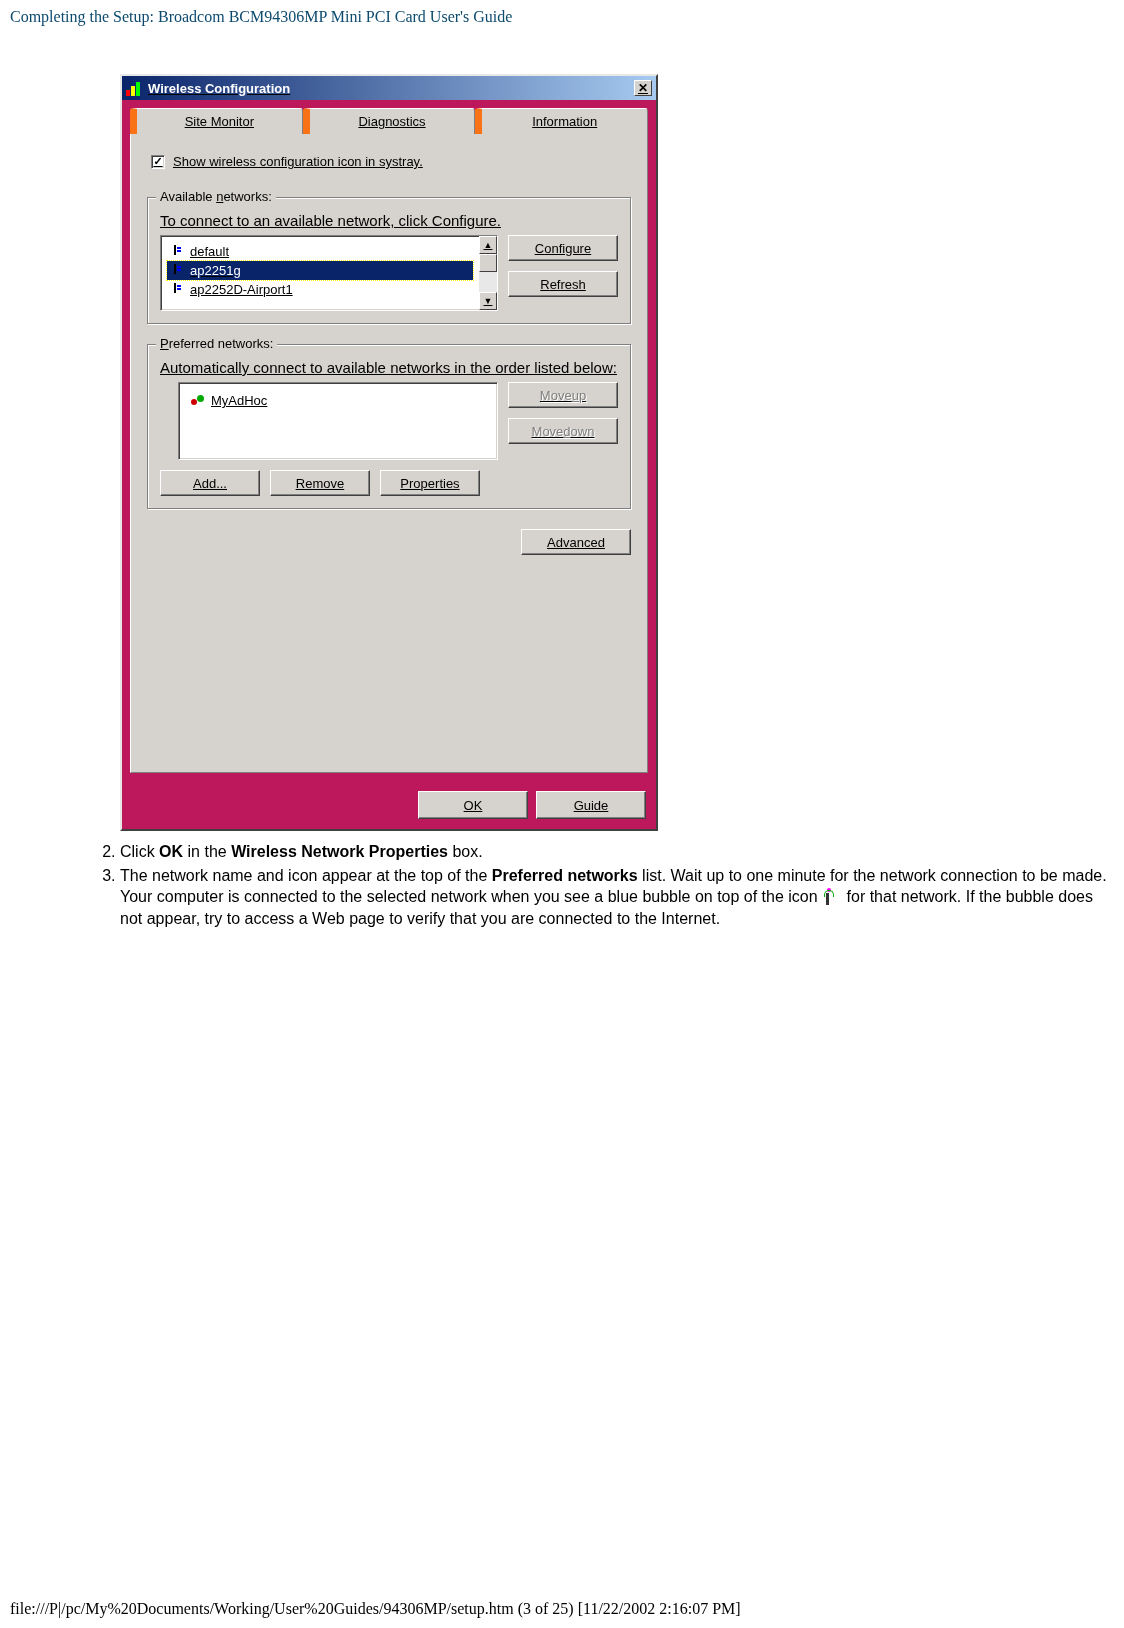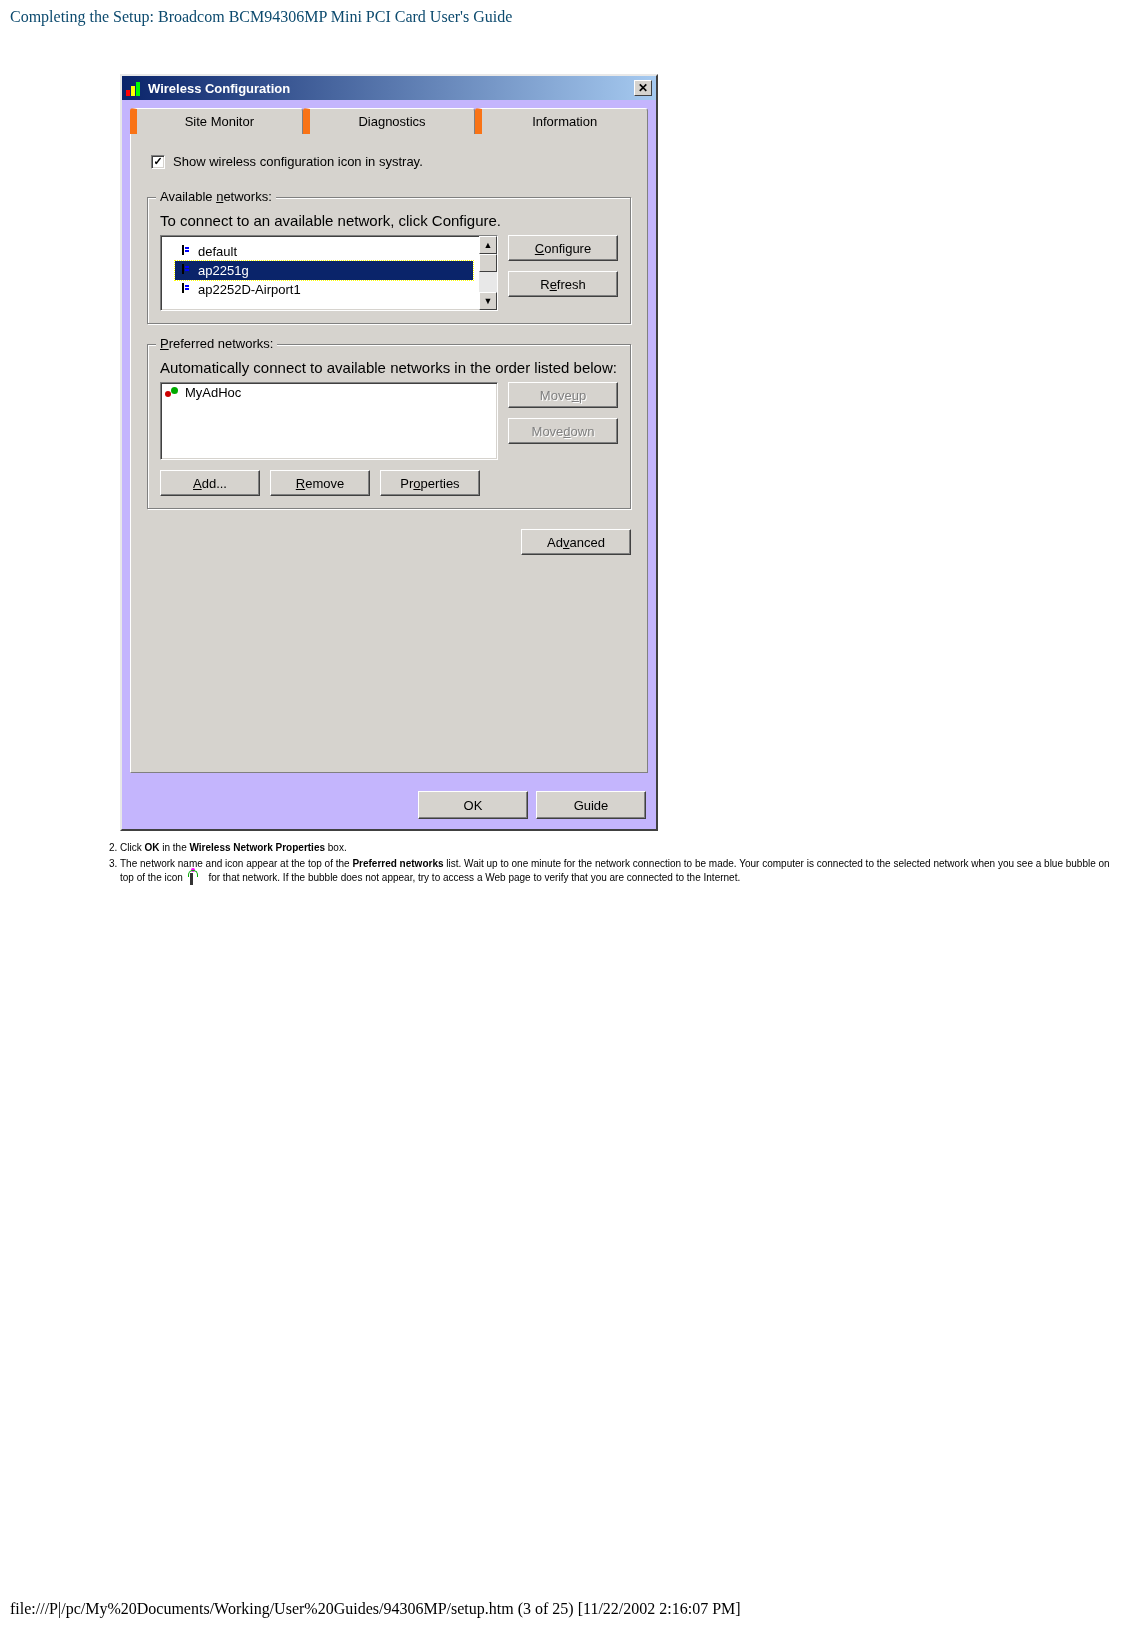--- a/index.html
+++ b/index.html
@@ -16,25 +16,26 @@
       font-size: 16px;
       padding: 8px 10px;
       color: #0c4a6e;
     }
     .content-area {
       padding: 40px 10px 10px 120px;
     }
     
     .dialog {
       width: 538px;
-      background: #c4b5fd;
+      background: #be185d;
       border-top: 2px solid #e8e8e8;
       border-left: 2px solid #e8e8e8;
       border-right: 2px solid #404040;
       border-bottom: 2px solid #404040;
+      text-decoration: underline;
     }
     .titlebar {
       background: linear-gradient(to right, #0a246a, #a6caf0);
       height: 24px;
       display: flex;
       align-items: center;
       padding: 0 4px;
     }
     .titlebar-icon {
       width: 16px;
@@ -164,21 +165,21 @@
       flex: 1;
       background: #fff;
       border-top: 1px solid #808080;
       border-left: 1px solid #808080;
       border-right: 1px solid #fff;
       border-bottom: 1px solid #fff;
       box-shadow: inset 1px 1px 0 #404040, inset -1px -1px 0 #d6d3ce;
       height: 76px;
       display: flex;
     }
-    .listbox-items { flex:1; padding:6px;margin-left:8px; }
+    .listbox-items { flex:1; padding:6px; }
     .list-item {
       display: flex;
       align-items: center;
       font-size: 13px;
       padding: 2px 4px;
       gap: 6px;
     }
     .list-item.selected {
       background: #0a246a;
       color: #fff;
@@ -244,21 +245,22 @@
     .underline-letter { text-decoration: underline; }
     .preferred-list {
       flex: 1;
       background: #fff;
       border-top: 1px solid #808080;
       border-left: 1px solid #808080;
       border-right: 1px solid #fff;
       border-bottom: 1px solid #fff;
       box-shadow: inset 1px 1px 0 #404040, inset -1px -1px 0 #d6d3ce;
       height: 78px;
-      padding: 0;
+      padding: 8px;
+      margin-left: 18px;
     }
     .btn-row {
       display: flex;
       gap: 10px;
       margin-top: 10px;
     }
     .btn-row .win-btn { width: 100px; }
     .advanced-row {
       display: flex;
       justify-content: flex-end;
@@ -275,21 +277,21 @@
     
     .instructions {
       margin-top: 10px;
       margin-left: -30px;
     }
     .instructions ol {
       list-style-position: outside;
       padding-left: 30px;
     }
     .instructions li {
-      font-size: 10px;
+      font-size: 16px;
       line-height: 1.35;
       margin-bottom: 2px;
     }
     .signal-icon-inline {
       display: inline-block;
       width: 16px;
       height: 16px;
       vertical-align: middle;
       position: relative;
       margin-right: 4px;

